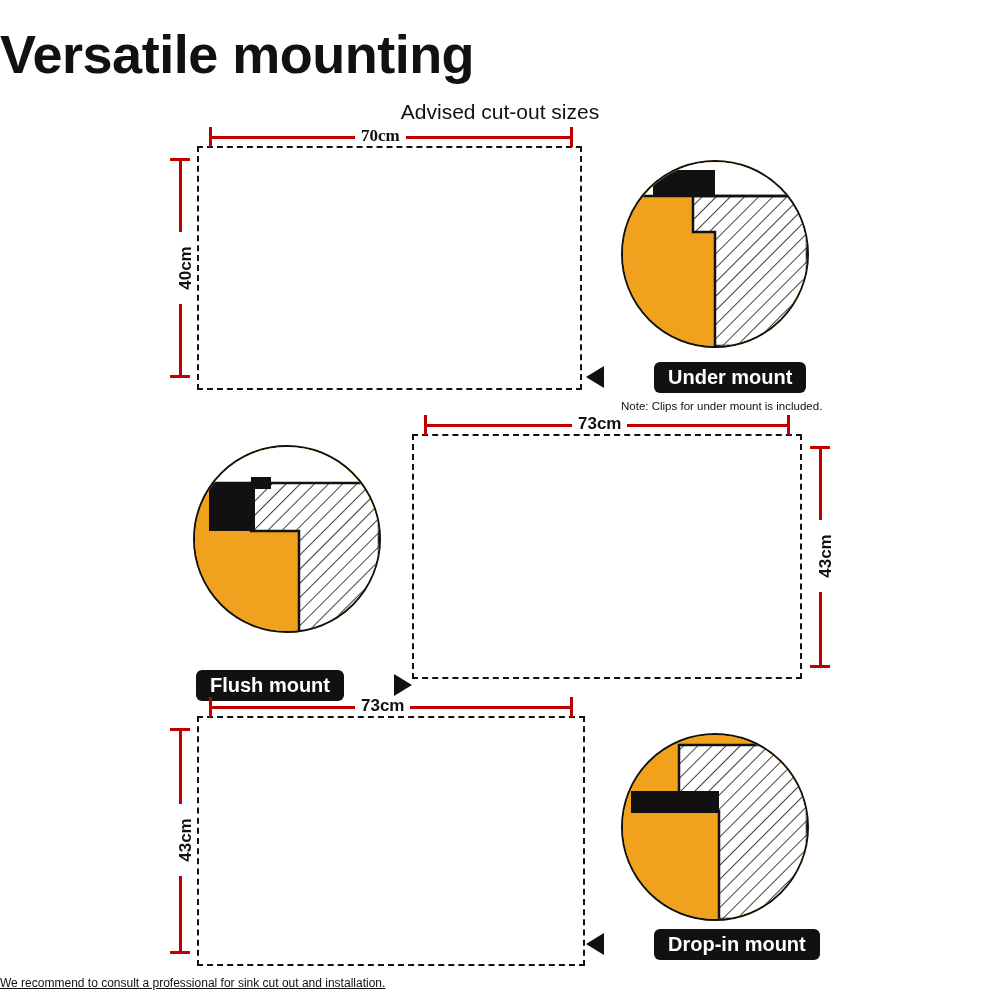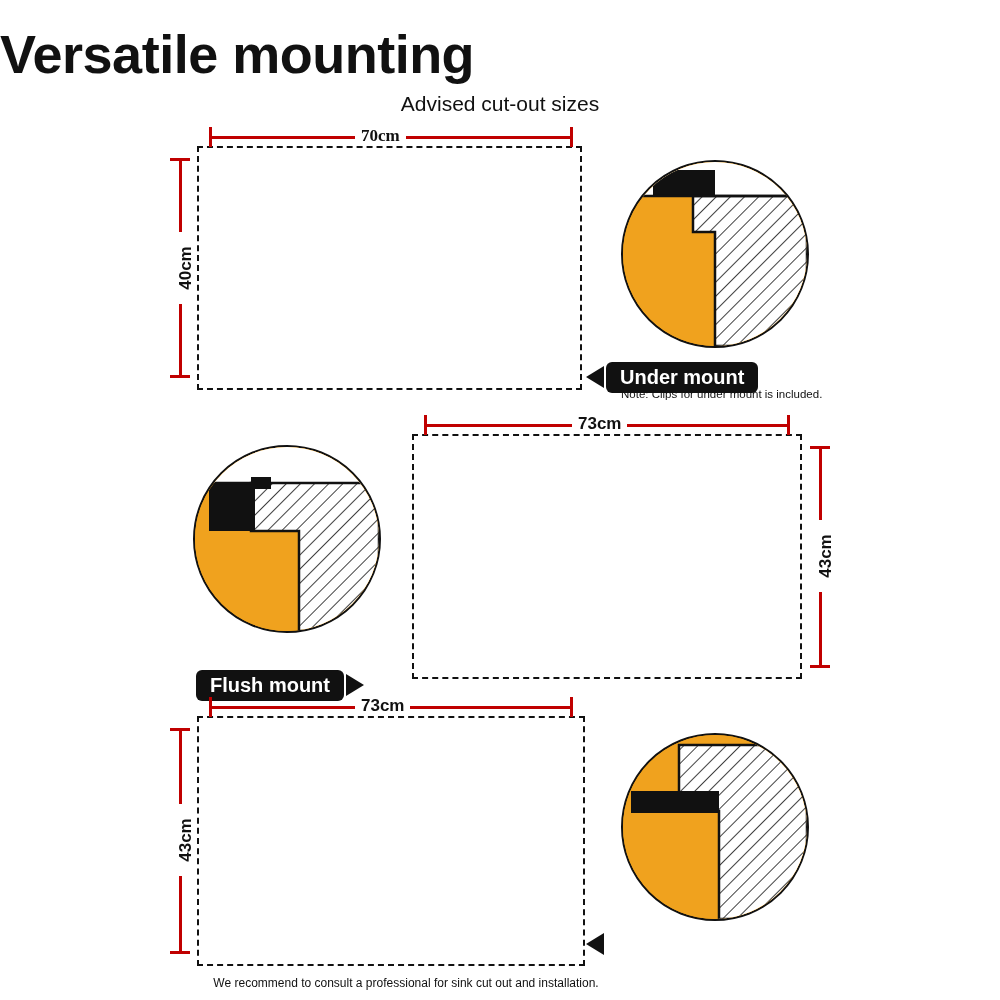--- a/index.html
+++ b/index.html
@@ -24,21 +24,21 @@
     width: 859px;
     text-align: left;
     font-size: 54px;
     font-weight: bold;
     letter-spacing: -0.5px;
     color: #111111;
     line-height: 1.05;
   }
   .subtitle {
     position: absolute;
-    top: 92px;
+    top: 100px;
     left: 0;
     width: 1000px;
     text-align: center;
     font-size: 21px;
     color: #111111;
   }
 
   
   .dash-box {
     position: absolute;
@@ -95,20 +95,21 @@
     box-sizing: border-box;
   }
   .detail svg { display: block; }
 
   
   .callout {
     position: absolute;
     display: flex;
     align-items: center;
     height: 32px;
+    gap: 48px;
   }
   .pill {
     background: #111111;
     color: #ffffff;
     font-size: 20px;
     font-weight: bold;
     border-radius: 6px;
     padding: 5px 14px 6px 14px;
     line-height: 1;
     white-space: nowrap;
@@ -131,23 +132,23 @@
   .note {
     position: absolute;
     font-size: 11.5px;
     color: #111111;
     white-space: nowrap;
   }
   .footer-note {
     position: absolute;
     left: 0;
     width: 812px;
-    text-align: center;
     font-size: 12px;
     color: #111111;
+    text-decoration: underline;
   }
 </style>
 </head>
 <body>
 
 <div class="title">Versatile mounting</div>
 <div class="subtitle">Advised cut-out sizes</div>
 
 <div class="dash-box" style="left:197px; top:146px; width:385px; height:244px;"></div>
 
@@ -178,21 +179,21 @@
     <path d="M70 34 L184 34 L184 184 L92 184 L92 70 L70 70 Z" fill="url(#hatchU)" stroke="#111111" stroke-width="2.5"></path>
     <line x1="0" y1="34" x2="184" y2="34" stroke="#111111" stroke-width="2.5"></line>
   </svg>
 </div>
 
 <div class="callout" style="left:586px; top:361px;">
   <div class="arrow-left"></div>
   <div class="pill">Under mount</div>
 </div>
 
-<div class="note" style="left:621px; top:388px;text-align:center;">Note: Clips for under mount is included.</div>
+<div class="note" style="left:621px; top:400px;text-align:center;">Note: Clips for under mount is included.</div>
 
 <div class="dash-box" style="left:412px; top:434px; width:390px; height:245px;"></div>
 
 <div class="rule-h" style="left:424px; top:424px; width:366px;"></div>
 <div class="tick-v" style="left:424px; top:415px;"></div>
 <div class="tick-v" style="left:787px; top:415px;"></div>
 <div class="dim-label" style="left:572px; top:414px;">73cm</div>
 
 <div class="rule-v" style="left:819px; top:446px; height:222px;"></div>
 <div class="tick-h" style="left:810px; top:446px;"></div>
@@ -246,15 +247,16 @@
     <rect x="0" y="0" width="184" height="184" fill="#f0a21e"></rect>
 
     <path d="M56 10 L184 10 L184 184 L96 184 L96 76 L56 76 Z" fill="url(#hatchD)" stroke="#111111" stroke-width="2.5"></path>
 
     <rect x="8" y="56" width="88" height="22" fill="#111111"></rect>
   </svg>
 </div>
 
 <div class="callout" style="left:586px; top:928px;">
   <div class="arrow-left"></div>
+  <div class="pill">Drop-in mount</div>
 </div>
 
 <div class="footer-note" style="top:976px;">We recommend to consult a professional for sink cut out and installation.</div>
 
 </body></html>

